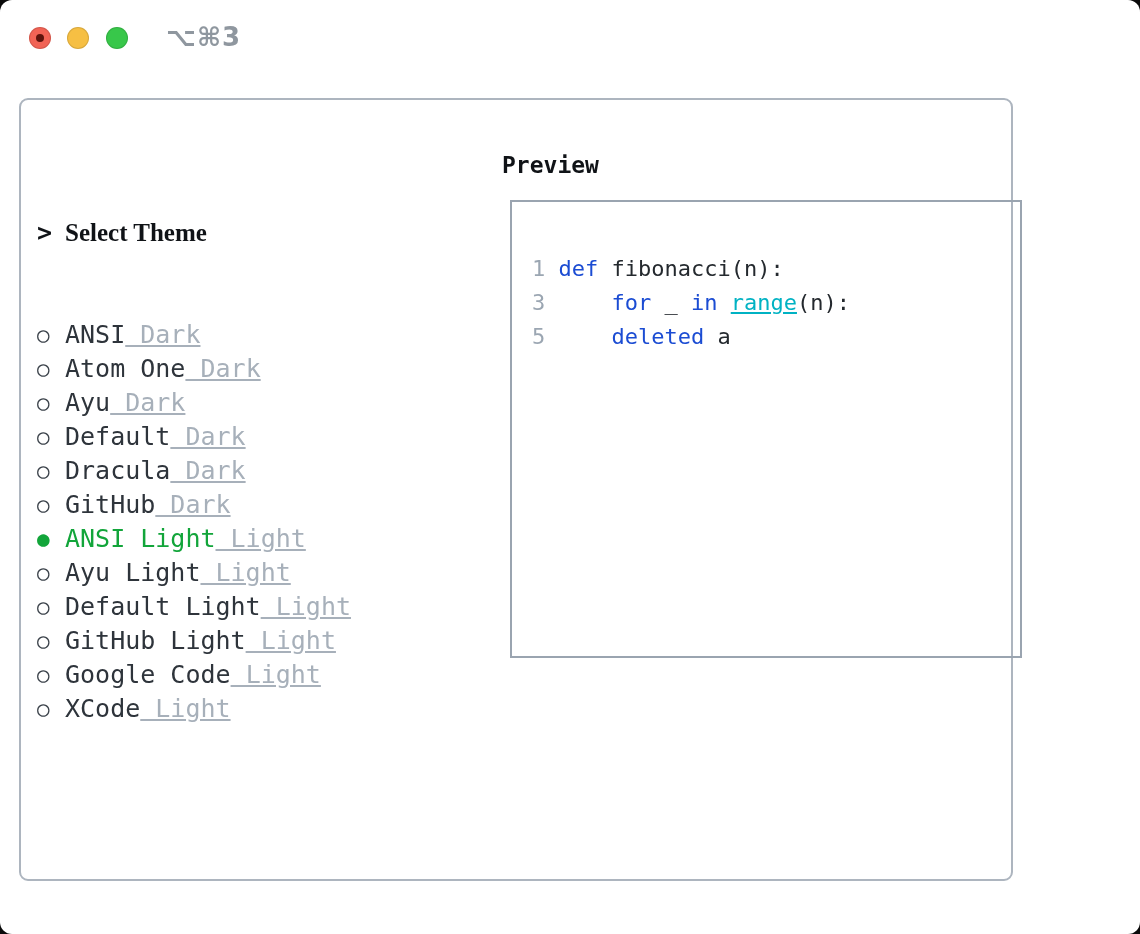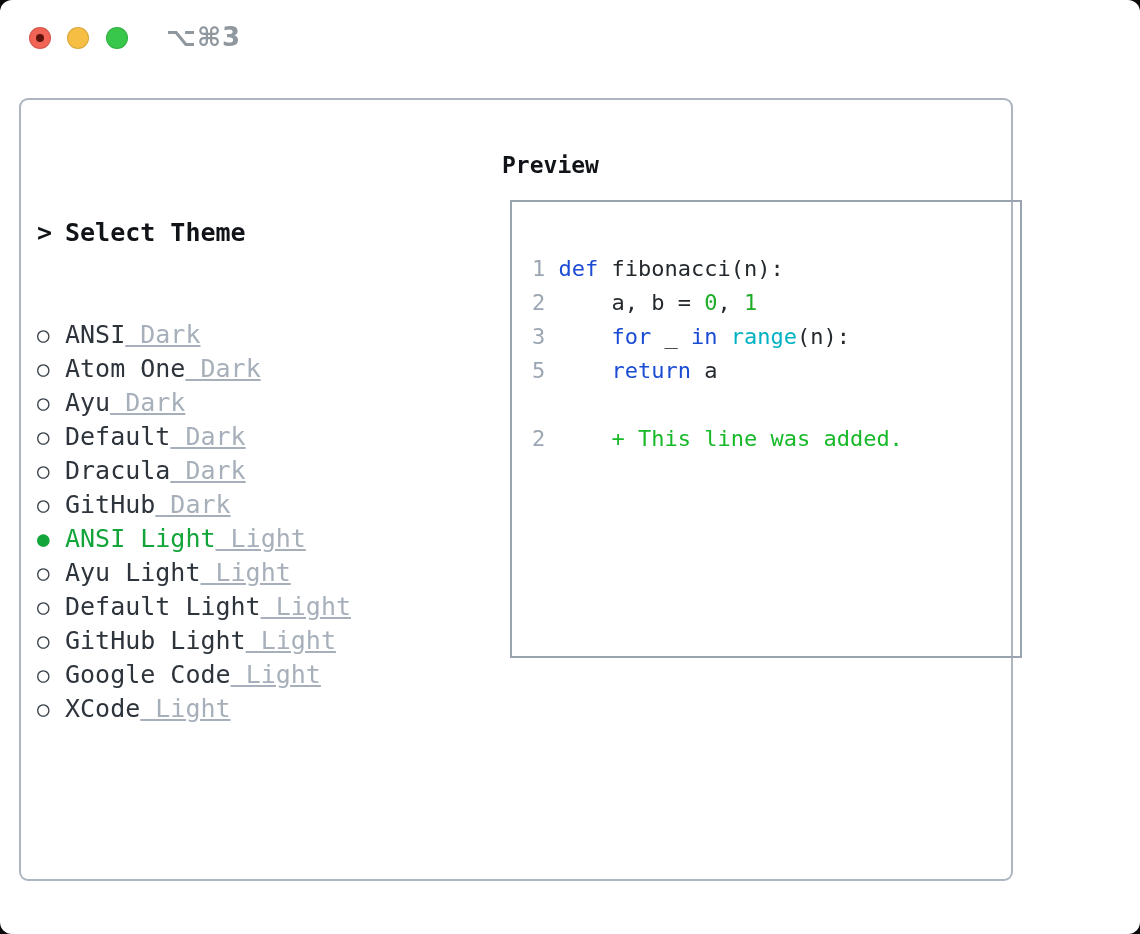--- a/index.html
+++ b/index.html
@@ -54,21 +54,21 @@
   
   .left-col{
     position:absolute;left:37px;top:148px;
     font-size:25px;line-height:34px;color:var(--fg);
     white-space:pre;
   }
   .row{display:flex;height:34px;align-items:center;}
   .row .marker{display:inline-block;width:28px;flex:0 0 28px;}
   .row.selectable{cursor:pointer;}
   .prompt{font-weight:bold;color:var(--heading);}
-  .hdr{font-weight:bold;color:var(--heading);}
+  .hdr{font-weight:bold;color:var(--heading);font-family:Liberation Serif, serif;}
   .subhdr{color:#1b1f24;}
   .circle{color:#3c434b;font-size:21px;}
   .bullet-on{color:var(--accent-green);font-size:21px;}
   .sel{color:var(--accent-green);}
   .tag{color:var(--tag);text-decoration:underline;}
   .spacer{height:34px;}
   
   .preview-label{
     position:absolute;left:502px;top:148px;height:34px;line-height:34px;
     font-size:23px;font-weight:bold;color:var(--heading);
@@ -78,21 +78,21 @@
     border:2px solid var(--box-border);
     font-size:22px;line-height:34px;
     padding:50px 16px 0 20px;
     box-sizing:content-box;
     overflow:hidden;
   }
   .pline{height:34px;white-space:pre;}
   .seg-ln{color:var(--ln);}
   .seg-fg{color:#24292e;}
   .seg-kw{color:var(--kw);}
-  .seg-fn{color:var(--fn);}
+  .seg-fn{color:var(--fn);text-decoration:underline;}
   .seg-lit{color:var(--lit);}
   .seg-ctx{color:var(--ctx);}
   .seg-del{color:var(--del);}
   .seg-add{color:var(--add);}
 </style>
 </head>
 <body>
 
 <div class="window">
 
@@ -111,20 +111,18 @@
     <div class="spacer"></div>
     
     
     
     
   </div>
 
   <div class="preview-label">Preview</div>
   <div class="preview-box" id="preview-box">
       <div class="pline"><span class="seg-ln">1</span><span class="seg-fg"> </span><span class="seg-kw">def</span><span class="seg-fg"> fibonacci(n):</span></div>
-      <div class="pline"><span class="seg-ln">2</span><span class="seg-fg">     a, b = </span><span class="seg-lit">0</span><span class="seg-fg">, </span><span class="seg-lit">1</span></div>
       <div class="pline"><span class="seg-ln">3</span><span class="seg-fg">     </span><span class="seg-kw">for</span><span class="seg-fg"> _ </span><span class="seg-kw">in</span><span class="seg-fg"> </span><span class="seg-fn">range</span><span class="seg-fg">(n):</span></div>
-      <div class="pline"><span class="seg-ln">5</span><span class="seg-fg">     </span><span class="seg-kw">return</span><span class="seg-fg"> a</span></div>
+      <div class="pline"><span class="seg-ln">5</span><span class="seg-fg">     </span><span class="seg-kw">deleted</span><span class="seg-fg"> a</span></div>
       <div class="pline"><span class="seg-ln"></span></div>
-      <div class="pline"><span class="seg-ln">2</span><span class="seg-add">     + This line was added.</span></div>
     </div>
 
 </div>
 
 </body></html>

